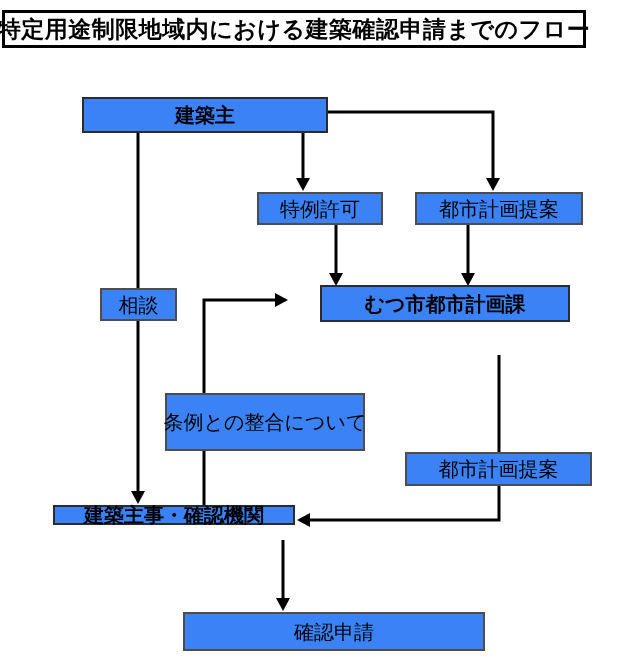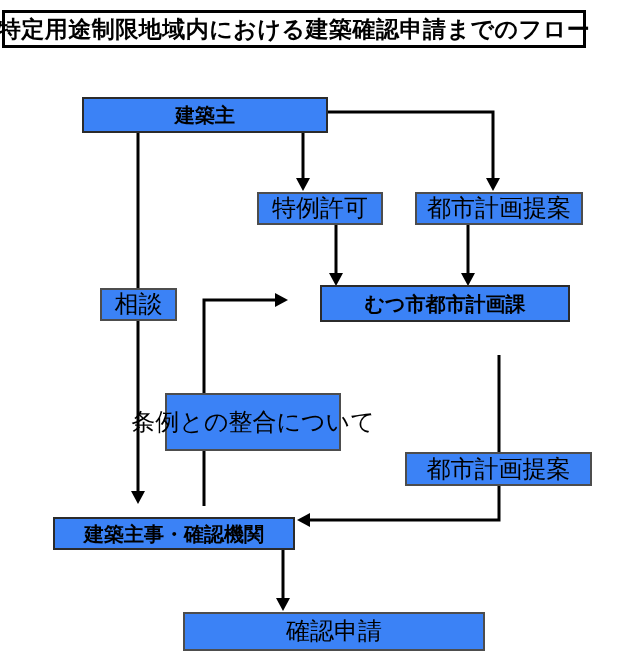--- a/index.html
+++ b/index.html
@@ -29,21 +29,21 @@
     display: flex;
     align-items: center;
     justify-content: center;
     text-align: center;
     z-index: 2;
     line-height: 1.2;
     white-space: nowrap;
   }
   .node.normal {
     border: 2px solid #4d4d4d;
-    font-size: 24px;
+    font-size: 20px;
     font-weight: normal;
   }
   .node.strong {
     border: 2px solid #2b2b2b;
     font-size: 20px;
     font-weight: bold;
   }
   .title-box {
     position: absolute;
     box-sizing: border-box;
@@ -61,23 +61,23 @@
     z-index: 2;
     white-space: nowrap;
   }
   
   .n-owner    { left: 82px;  top: 97px;  width: 246px; height: 36px; }
   .n-special  { left: 257px; top: 192px; width: 126px; height: 33px; }
   .n-proposal { left: 415px; top: 192px; width: 168px; height: 33px; }
   .n-consult  { left: 100px; top: 288px; width: 77px;  height: 33px; }
   .n-mutsu    { left: 288px; top: 285px; width: 250px; height: 37px; margin-left: 32px; }
   .n-certify  { left: 228px; top: 320px; width: 369px; height: 36px; font-size: 19px; }
-  .n-note     { left: 165px; top: 393px; width: 176px; height: 58px; flex-direction: column; }
+  .n-note     { left: 165px; top: 393px; width: 200px; height: 58px; flex-direction: column; }
   .n-attach   { left: 405px; top: 452px; width: 187px; height: 34px; }
-  .n-official { left: 53px;  top: 505px; width: 242px; height: 33px; margin-top: 12px; }
+  .n-official { left: 53px;  top: 505px; width: 242px; height: 20px; }
   .n-confirm  { left: 183px; top: 612px; width: 302px; height: 39px; font-size: 20px; }
 </style>
 </head>
 <body>
 
 <div class="canvas">
 
   <svg class="connectors" width="620" height="657" viewBox="0 0 620 657">
     <g stroke="#000000" stroke-width="3" fill="none">
 

